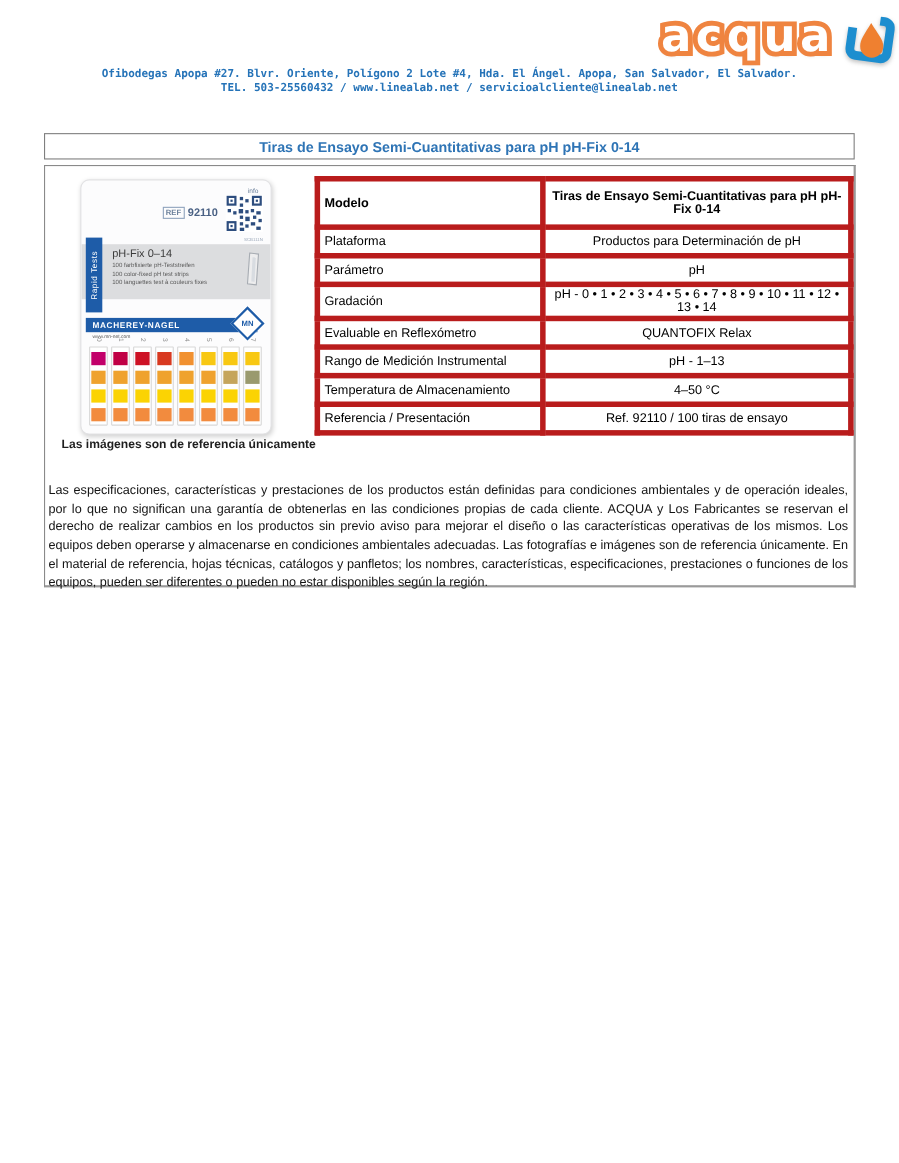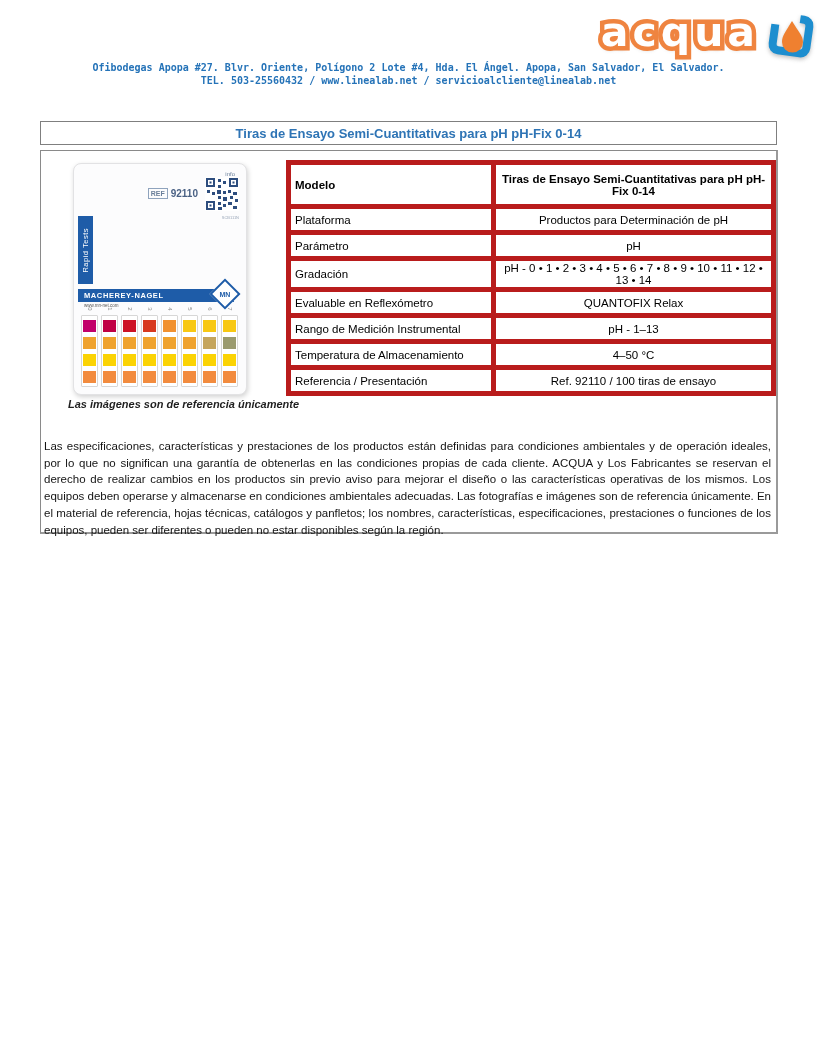--- a/index.html
+++ b/index.html
@@ -73,21 +73,21 @@
   
   .spec-table { position:absolute; left:245px; top:9px; border-collapse:collapse;
     table-layout:fixed; width:490px; font-size:11.5px; color:#000; }
   .spec-table td { border:5px solid #b91c1c; padding:1px 4px; vertical-align:middle; }
   .spec-table td.lbl { width:192px; text-align:left; height:19px; }
   .spec-table td.val { text-align:center; }
   .spec-table tr.bold-row td { font-weight:bold; }
   .spec-table tr.bold-row td.val { height:37px; }
 
   
-  .image-note { position:absolute; left:27px; top:247px; font-style:italic;
+  .image-note { position:absolute; left:15px; top:247px; 
     font-weight:600; font-size:11px; color:#1f1f1f; }
   .disclaimer { position:absolute; left:3px; top:287px; width:727px;
     font-size:11.5px; line-height:16.7px; color:#141414; text-align:justify; }
 </style>
 </head>
 <body>
 
 <div class="page">
 
   <div class="logo-row">
@@ -147,20 +147,30 @@
           <rect x="30" y="22" width="3" height="3"></rect>
             <rect x="13" y="25" width="3" height="3"></rect>
             <rect x="18" y="27" width="3" height="3"></rect>
           <rect x="23" y="25" width="4" height="3"></rect>
             <rect x="28" y="29" width="4" height="3"></rect>
             <rect x="13" y="30" width="4" height="3"></rect>
         </g>
       </svg>
       <span class="serial">SCB111N</span>
 
+      <div class="gray-band">
+        <div class="pname">pH-Fix 0–14</div>
+        <div class="pdesc">100 farbfixierte pH-Teststreifen</div>
+        <div class="pdesc">100 color-fixed pH test strips</div>
+        <div class="pdesc">100 languettes test à couleurs fixes</div>
+        <svg class="beaker" width="16" height="34" viewBox="0 0 16 34">
+          <path d="M4 2 L12 3 L10 31 L2 30 Z" fill="#f2f2f2" stroke="#9aa0a8" stroke-width="1"></path>
+          <rect x="6" y="6" width="3" height="22" fill="#d8dce2" transform="rotate(3 7 17)"></rect>
+        </svg>
+      </div>
 
       <div class="side-stripe">
         <span>Rapid Tests</span>
       </div>
 
       <div class="brand-band">
         <span class="brand">MACHEREY-NAGEL</span>
       </div>
       <span class="brand-url">www.mn-net.com</span>
       <div class="mn-diamond">

